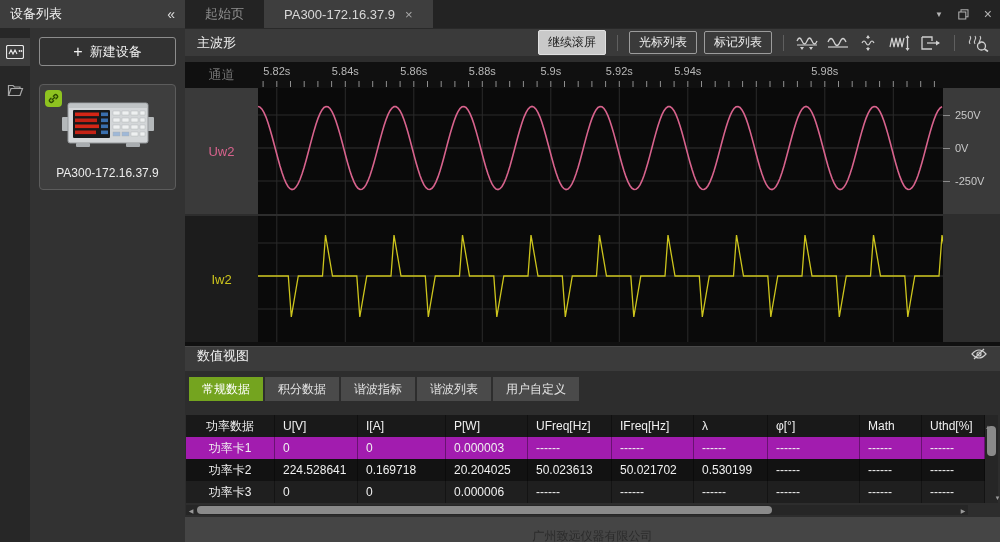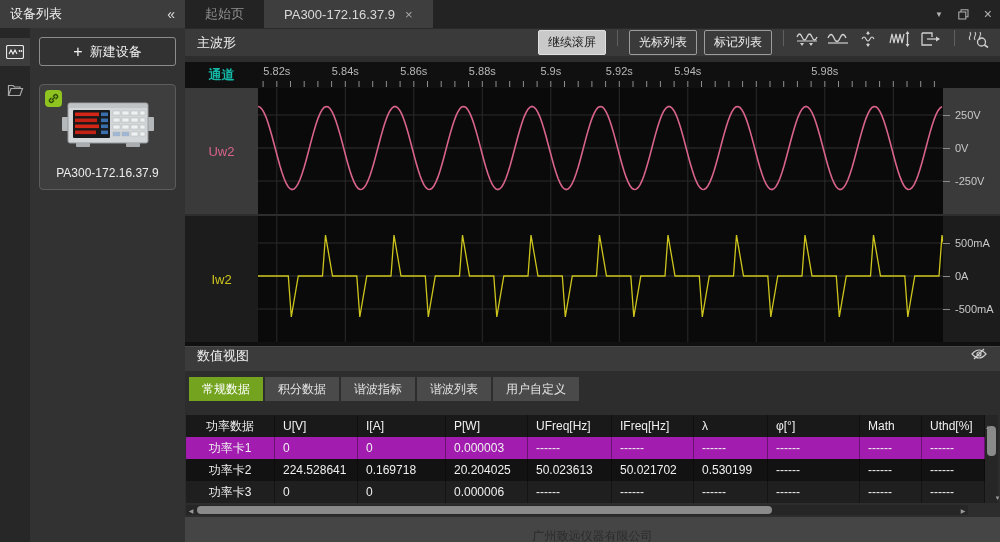--- a/index.html
+++ b/index.html
@@ -25,29 +25,29 @@
   #tabbar{position:absolute;left:185px;top:0;width:815px;height:28px;background:#232323;display:flex}
   .tab{height:28px;display:flex;align-items:center;padding:0 20px;font-size:13px;color:#8f8f8f;cursor:pointer}
   .tab.active{background:#3e3e3e;color:#d9d9d9;gap:10px}
   .tab .close-x{color:#a8a8a8;font-size:13px}
   #win-controls{position:absolute;right:8px;top:0;height:28px;display:flex;align-items:center;gap:15px;color:#b4b4b4}
   #win-controls>span,#win-controls>svg{cursor:pointer}
 
   
   #toolbar{position:absolute;left:185px;top:28px;width:815px;height:28px;background:#3a3a3a;display:flex;align-items:center;border-top:1px solid #292929}
   #toolbar-title{padding-left:12px;font-size:13px;color:#f0f0f0}
-  #toolbar-right{margin-left:auto;display:flex;gap:7px;padding-right:10px}
+  #toolbar-right{margin-left:auto;display:flex;align-items:center;gap:7px;padding-right:10px}
   .tbtn-solid{background:#c9c9c9;color:#1d1d1d;font-size:12px;padding:3px 9px;border-radius:2px;border:1px solid #e0e0e0;cursor:pointer;font-family:inherit}
   .tbtn-outline{border:1px solid #9c9c9c;background:transparent;color:#ececec;font-size:12px;padding:2px 9px;border-radius:2px;cursor:pointer;font-family:inherit}
   .tsep{width:1px;height:16px;background:#5f5f5f;margin:0 4px}
   .ticon{cursor:pointer;display:block}
 
   
   #ruler{position:absolute;left:185px;top:62px;width:815px;height:26px;background:#101010}
-  #chan-hdr{position:absolute;left:0;top:0;width:73px;height:26px;display:flex;align-items:center;justify-content:center;color:#14b8a6;font-size:13px;font-weight:bold}
+  #chan-hdr{position:absolute;left:0;top:0;width:73px;height:26px;display:flex;align-items:center;justify-content:center;color:#737373;font-size:13px;font-weight:normal}
   .time-label{position:absolute;top:3px;font-size:11px;color:#b8b8b8;transform:translateX(-50%);white-space:nowrap}
   .chan-row{position:absolute;left:185px;width:815px;height:126px}
   .chan-label{position:absolute;left:0;top:0;width:73px;height:126px;display:flex;align-items:center;justify-content:center;font-size:13px;cursor:pointer}
   .chan-plot{position:absolute;left:73px;top:0;width:685px;height:126px;background:#0a0a0a}
   .chan-scale{position:absolute;left:758px;top:0;width:57px;height:126px}
   .sel-bg{background:#3a3a3a}
   .unsel-bg{background:#1c1c1c}
   .scale-label{position:absolute;left:12px;transform:translateY(-50%);font-size:11px;color:#c8c8c8;white-space:nowrap}
   .scale-tick{position:absolute;left:0;width:7px;height:1px;background:#8a8a8a}
   #wave-bottom-strip{position:absolute;left:185px;top:342px;width:815px;height:4px;background:#101010}
@@ -325,28 +325,20 @@
           <line x1="361.3" x2="361.3" y1="0" y2="126" stroke="#2a2a2a"></line>
           <line x1="429.8" x2="429.8" y1="0" y2="126" stroke="#2a2a2a"></line>
           <line x1="498.3" x2="498.3" y1="0" y2="126" stroke="#2a2a2a"></line>
           <line x1="566.8" x2="566.8" y1="0" y2="126" stroke="#2a2a2a"></line>
           <line x1="635.3" x2="635.3" y1="0" y2="126" stroke="#2a2a2a"></line>
           <line x1="0" x2="685" y1="27" y2="27" stroke="#2a2a2a"></line>
           <line x1="0" x2="685" y1="60" y2="60" stroke="#323232"></line>
           <line x1="0" x2="685" y1="93" y2="93" stroke="#2a2a2a"></line>
           <polyline points="0,60 30.3,60 33.3,100.9 40.3,60 64.5,60 67.5,19.1 74.5,60 98.8,60 101.8,100.9 108.8,60 133.0,60 136.0,19.1 143.0,60 167.3,60 170.3,100.9 177.3,60 201.5,60 204.5,19.1 211.5,60 235.8,60 238.8,100.9 245.8,60 270.0,60 273.0,19.1 280.0,60 304.3,60 307.3,100.9 314.3,60 338.5,60 341.5,19.1 348.5,60 372.8,60 375.8,100.9 382.8,60 407.0,60 410.0,19.1 417.0,60 441.3,60 444.3,100.9 451.3,60 475.5,60 478.5,19.1 485.5,60 509.8,60 512.8,100.9 519.8,60 544.0,60 547.0,19.1 554.0,60 578.3,60 581.3,100.9 588.3,60 612.5,60 615.5,19.1 622.5,60 646.8,60 649.8,100.9 656.8,60 681.0,60 684.0,19.1 691.0,60 685,60" fill="none" stroke="#cdc51d" stroke-width="1.3"></polyline>
         </svg></div>
-      <div class="chan-scale unsel-bg">
-        <span class="scale-label" style="top: 27px;">500mA</span>
-        <div class="scale-tick" style="top: 27px;"></div>
-        <span class="scale-label" style="top: 60px;">0A</span>
-        <div class="scale-tick" style="top: 60px;"></div>
-        <span class="scale-label" style="top: 93px;">-500mA</span>
-        <div class="scale-tick" style="top: 93px;"></div>
-      </div>
     </div>
   </div>
 <div id="wave-bottom-strip"></div>
 
 <div id="num-header">
   <span id="num-title">数值视图</span>
   <svg width="18" height="14" viewBox="0 0 18 14">
     <path d="M2 7 q7 -8 14 0 q-7 8 -14 0 z" fill="none" stroke="#d0d0d0" stroke-width="1.2"></path>
     <circle cx="9" cy="7" r="2" fill="none" stroke="#d0d0d0" stroke-width="1.2"></circle>
     <path d="M4 12 L14 2" stroke="#d0d0d0" stroke-width="1.3"></path>

